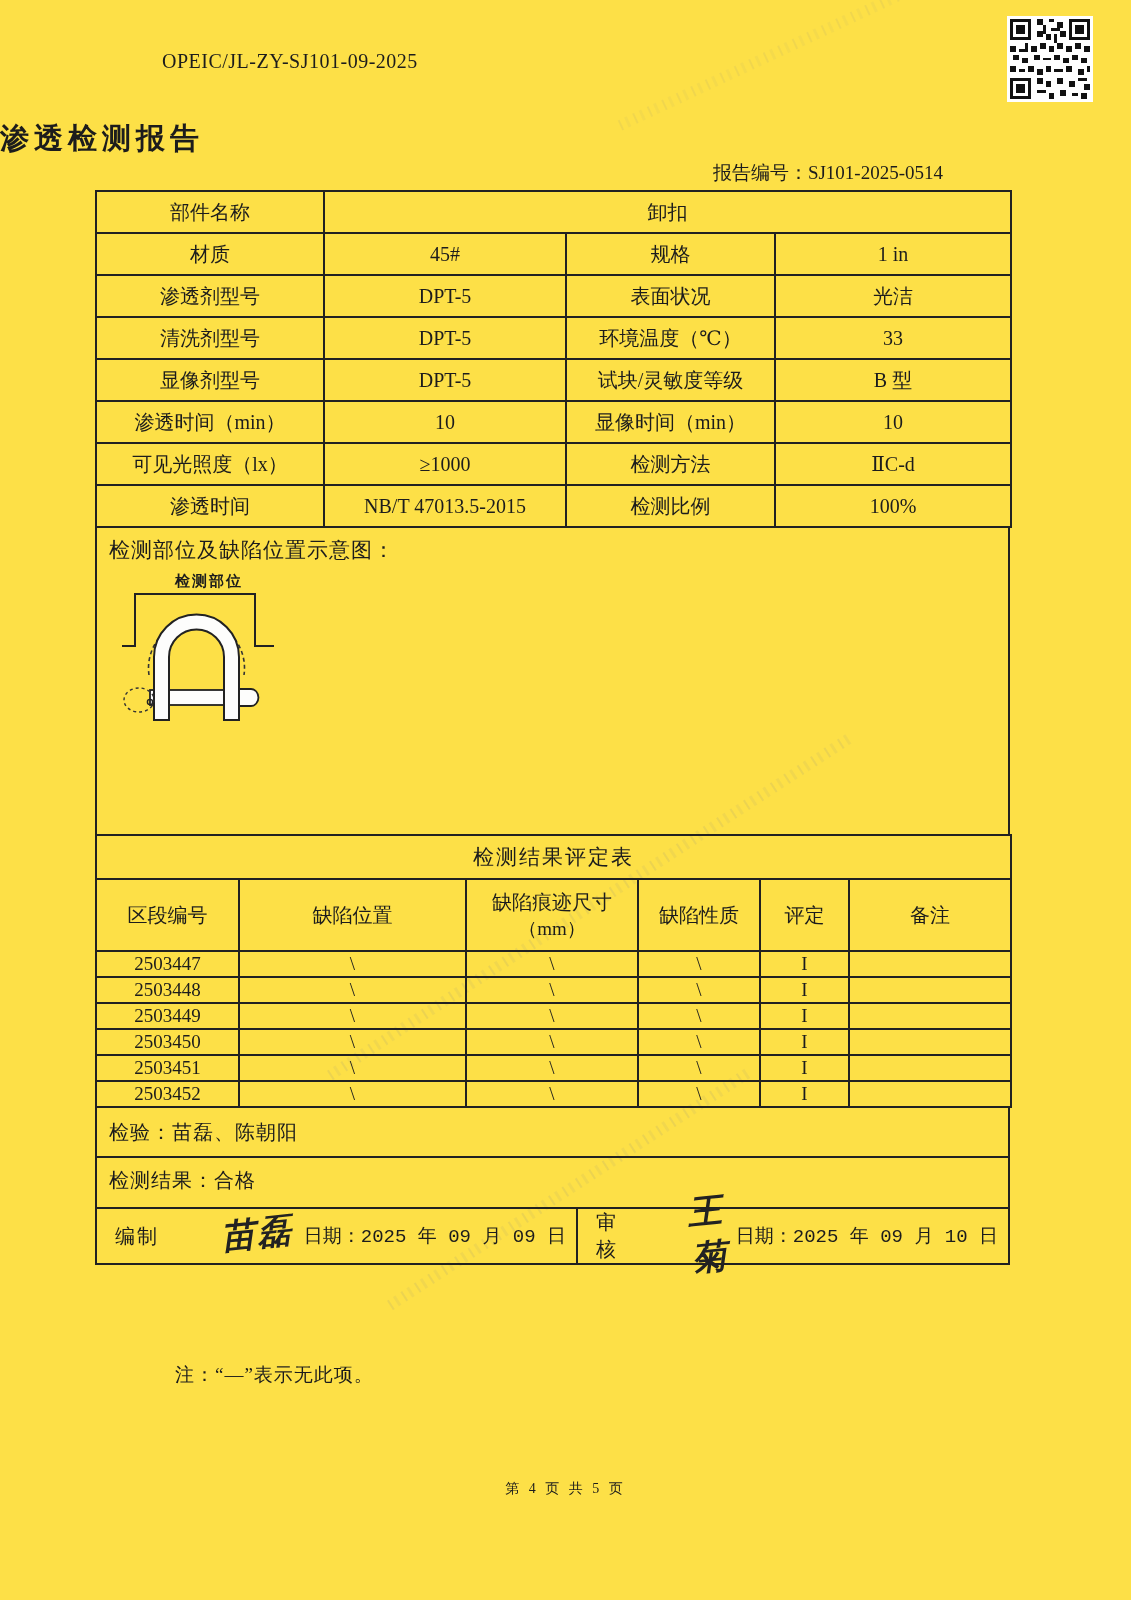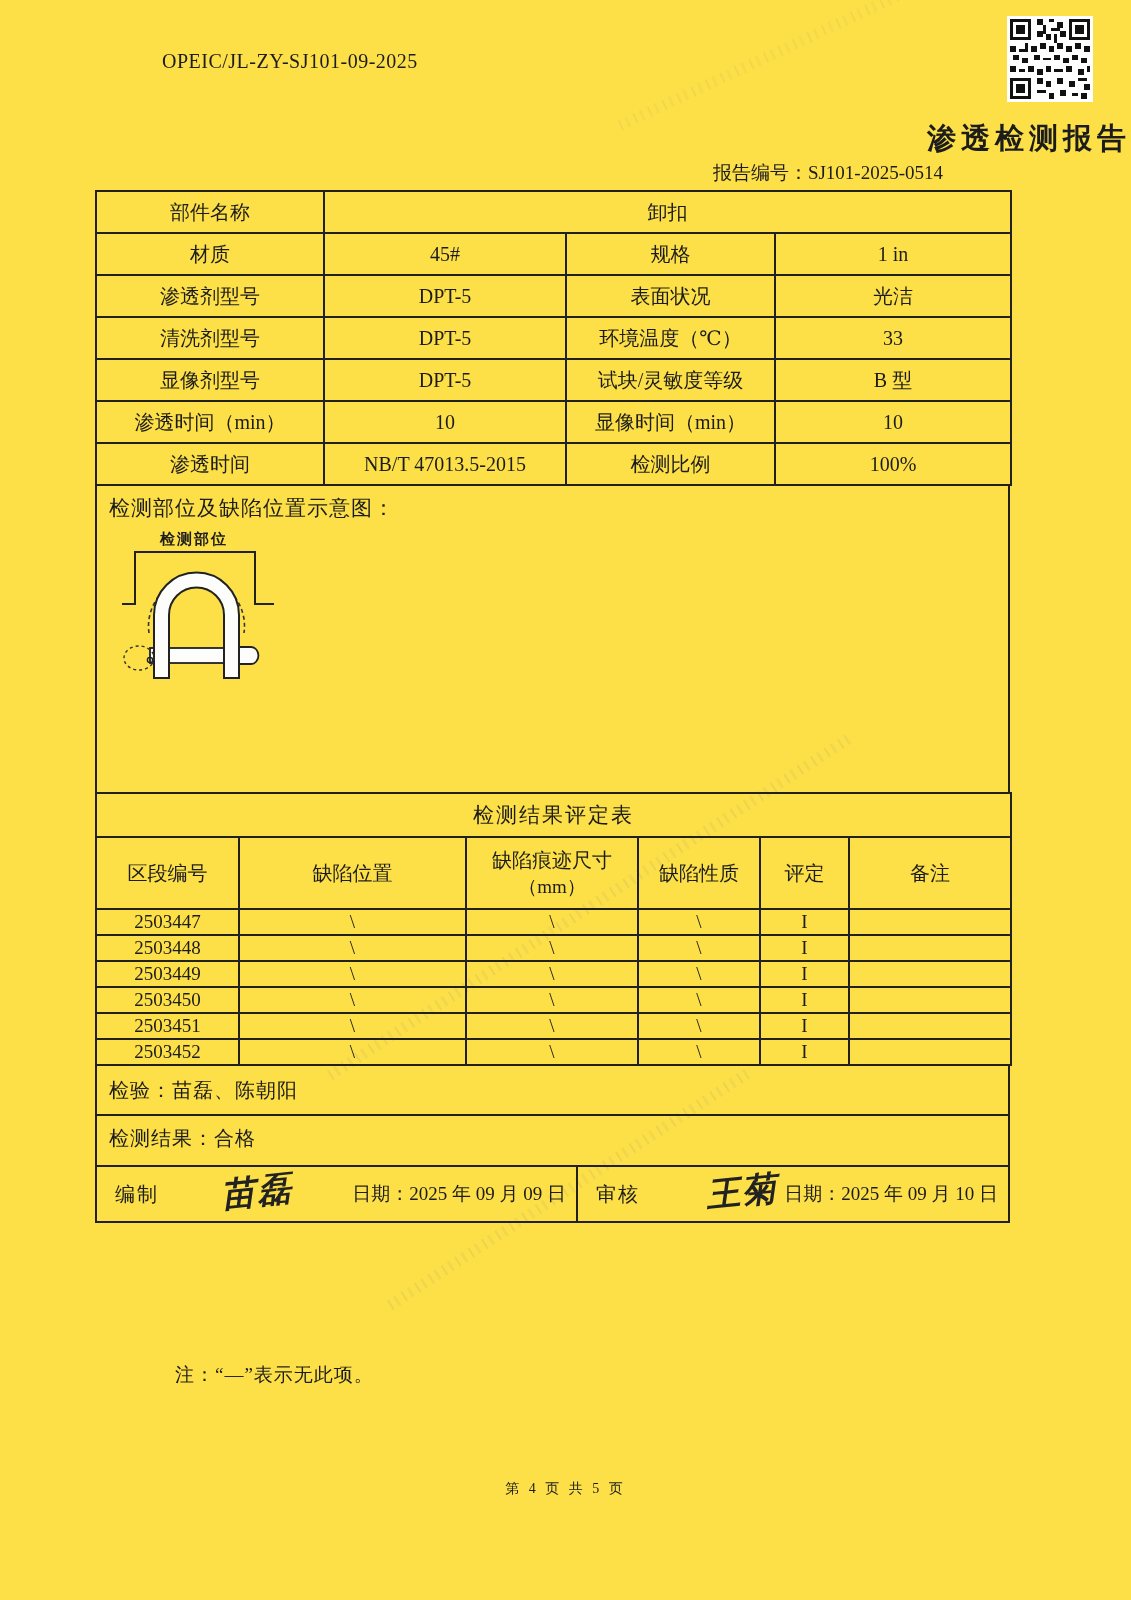--- a/index.html
+++ b/index.html
@@ -3,36 +3,36 @@
 <meta charset="utf-8">
 <style>
   * { margin:0; padding:0; box-sizing:border-box; }
   html,body { background:#e8e8e8; }
   .page {
     position:relative; width:1131px; height:1600px; margin:0 auto;
     background:#fde047; overflow:hidden;
     font-family:"Liberation Serif","DejaVu Serif",serif; color:#1c1c1c;
   }
   .doc-code { position:absolute; left:162px; top:50px; font-size:20px; letter-spacing:.5px; }
-  .title { position:absolute; left:0; top:119px; width:100%; text-align:right;
+  .title { position:absolute; left:0; top:119px; width:100%; text-align:left;
            font-size:29px; font-weight:bold; letter-spacing:5px; }
   .report-no { position:absolute; right:188px; top:160px; font-size:19px; }
   .qr { position:absolute; left:1007px; top:16px; width:86px; height:86px; }
 
   .doc-body { position:absolute; left:95px; top:190px; width:915px; }
 
   table { border-collapse:collapse; table-layout:fixed; width:915px; }
   td, th { border:2px solid #212121; text-align:center; vertical-align:middle;
            font-size:20px; font-weight:normal; overflow:hidden; padding:0 3px; }
   .info-table td { height:42px; }
 
-  .section { border:2px solid #212121; margin-top:-2px; position:relative; }
+  .section { border:2px solid #212121; margin-top:-2px; position:relative;font-family:Liberation Mono, monospace; }
   .diagram-box { height:310px; }
   .diagram-label { position:absolute; left:12px; top:8px; font-size:21px; letter-spacing:1px; }
-  .diagram-caption { position:absolute; left:63px; top:44px; font-size:15px; font-weight:bold; letter-spacing:2px; }
+  .diagram-caption { position:absolute; left:78px; top:44px; font-size:15px; font-weight:bold; letter-spacing:2px; }
   .shackle-svg { position:absolute; left:15px; top:55px; }
 
   .results-table { margin-top:-2px; }
   .results-table .tbl-title td { height:44px; font-size:21px; letter-spacing:2px; }
   .results-table th { height:72px; font-size:20px; }
   .results-table th .sub { display:block; font-size:19px; }
   .results-table .data-row td { height:26px; font-size:19px;font-family:Liberation Serif, serif; }
   .slash { font-size:22px; }
   .rating { font-size:20px; }
 
@@ -176,20 +176,26 @@
         <td>试块/灵敏度等级</td>
         <td>B 型</td>
       </tr>
       <tr>
         <td>渗透时间（min）</td>
         <td>10</td>
         <td>显像时间（min）</td>
         <td>10</td>
       </tr>
       <tr>
+        <td>可见光照度（lx）</td>
+        <td>≥1000</td>
+        <td>检测方法</td>
+        <td>ⅡC-d</td>
+      </tr>
+      <tr>
         <td>渗透时间</td>
         <td>NB/T 47013.5-2015</td>
         <td>检测比例</td>
         <td>100%</td>
       </tr>
     </tbody>
       </table>
 
     <div class="section diagram-box">
       <div class="diagram-label">检测部位及缺陷位置示意图：</div>

